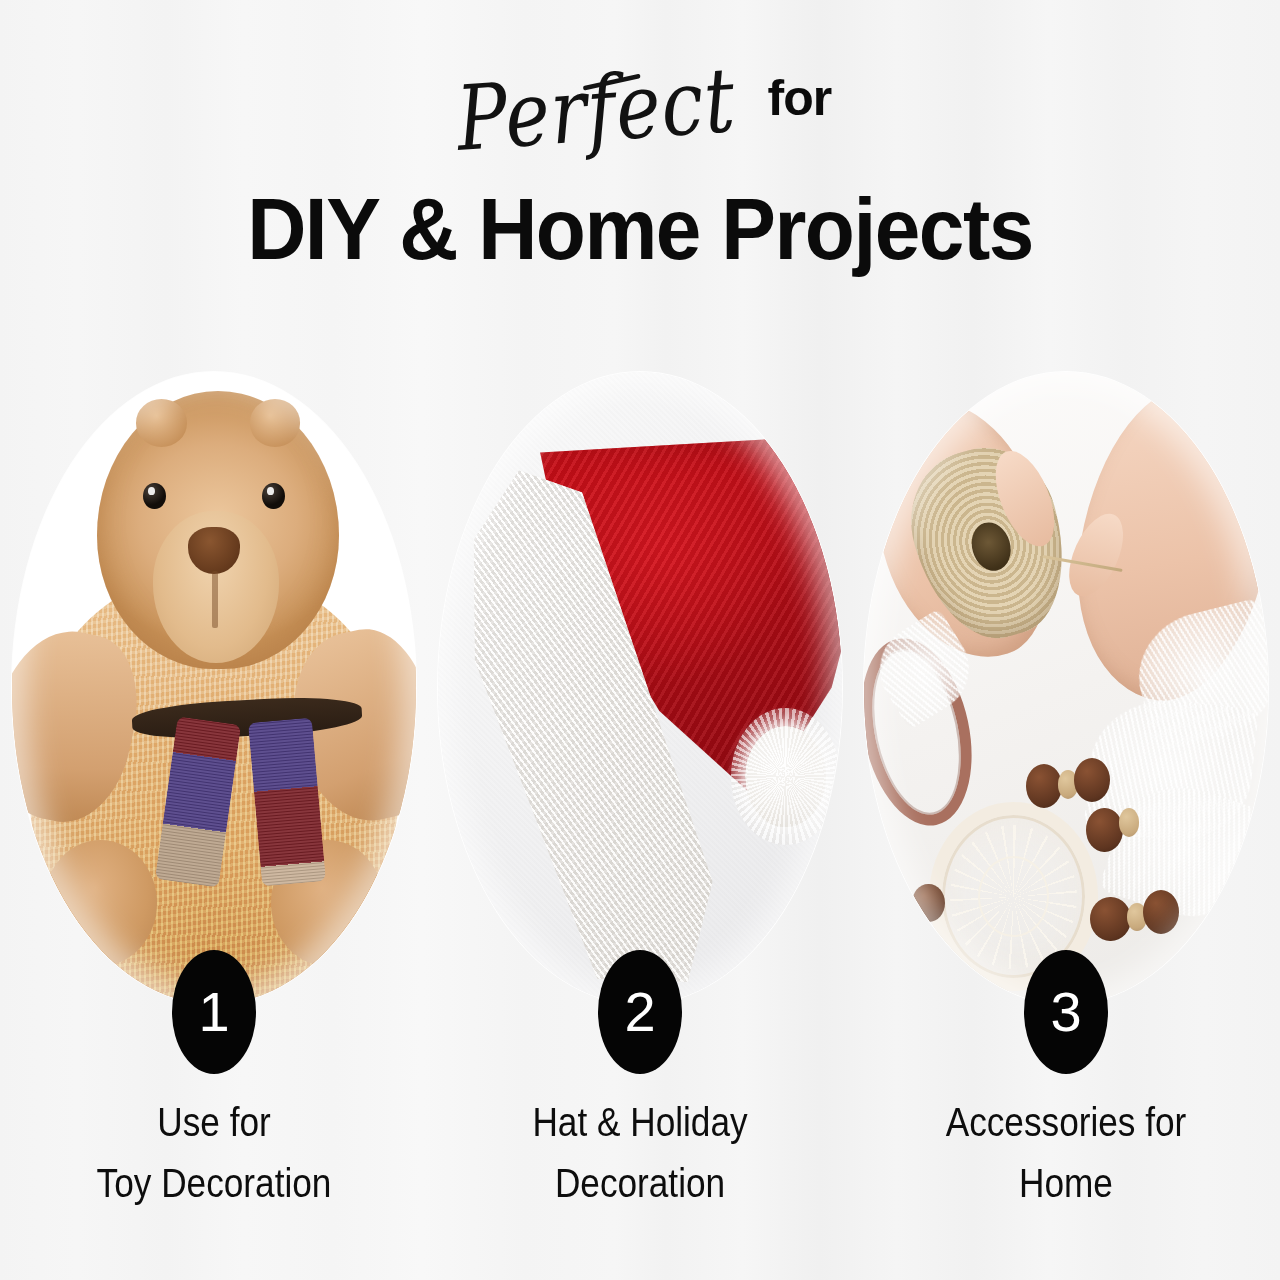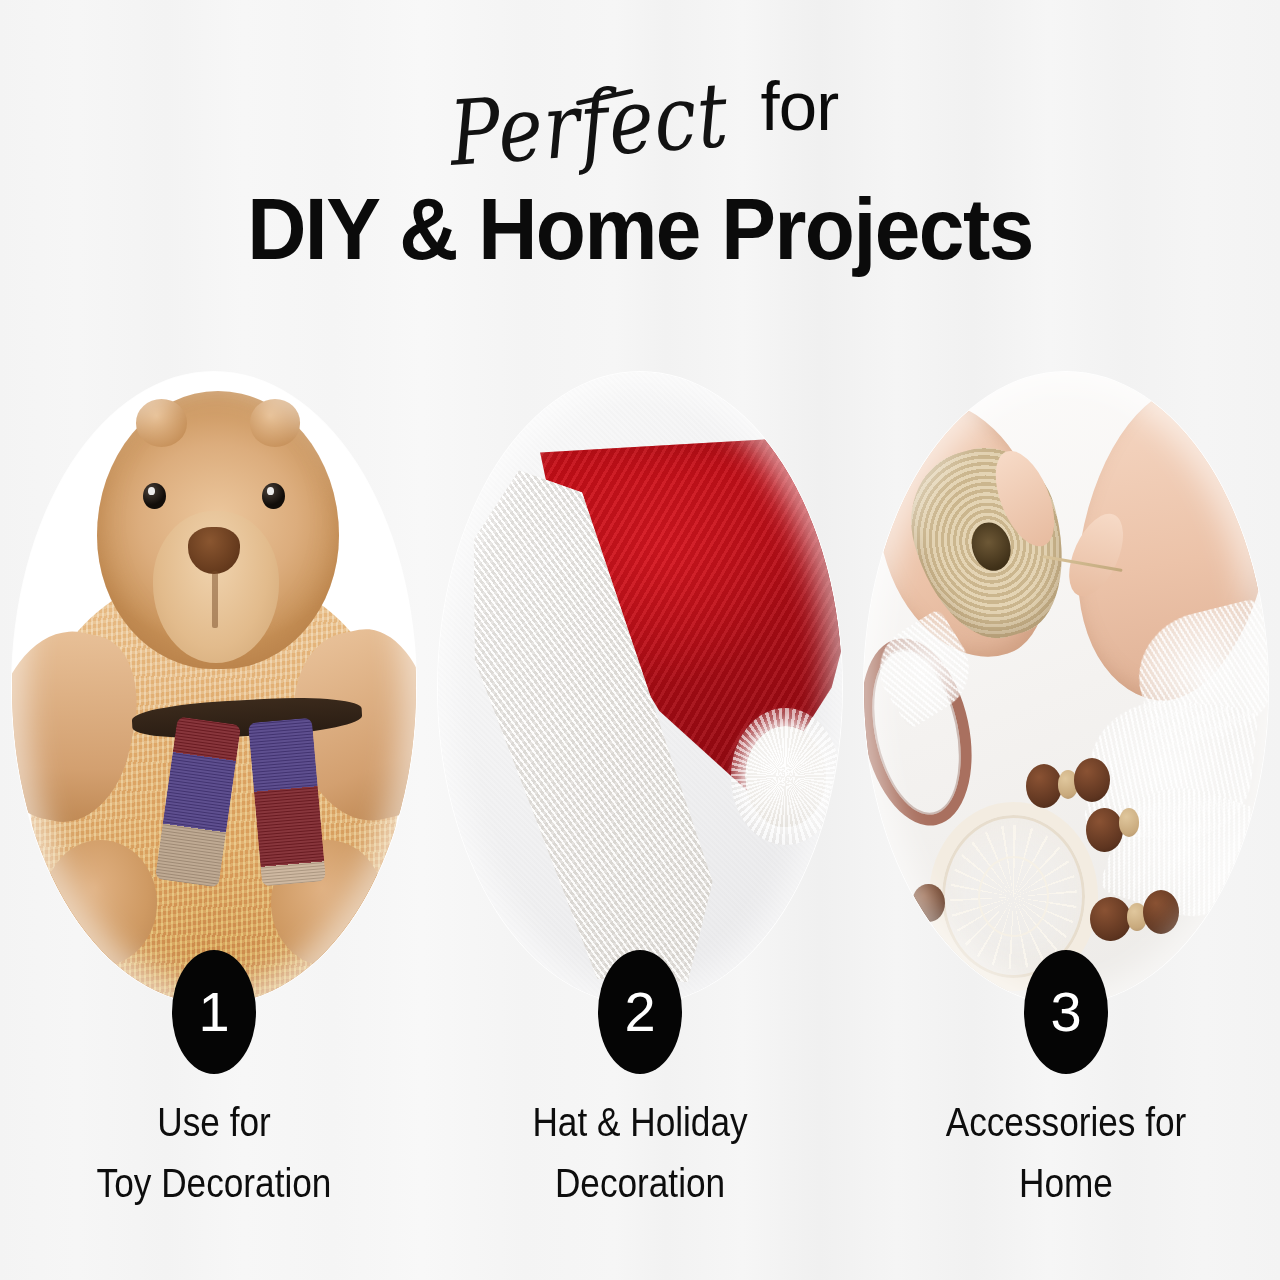--- a/index.html
+++ b/index.html
@@ -69,22 +69,22 @@
     width: 62px;
     height: 4px;
     background: #141414;
     transform: rotate(-7deg);
     border-radius: 2px;
   }
 
   .bold-for {
     display: inline-block;
     font-family: "Liberation Sans", sans-serif;
-    font-weight: 400;
-    font-size: 69px;
+    font-weight: 700;
+    font-size: 50px;
     color: #0b0b0b;
     letter-spacing: -1px;
     vertical-align: 6px;
   }
 
   .headline-main {
     margin-top: -4px;
     font-family: "Liberation Sans", sans-serif;
     font-weight: 700;
     font-size: 82px;

